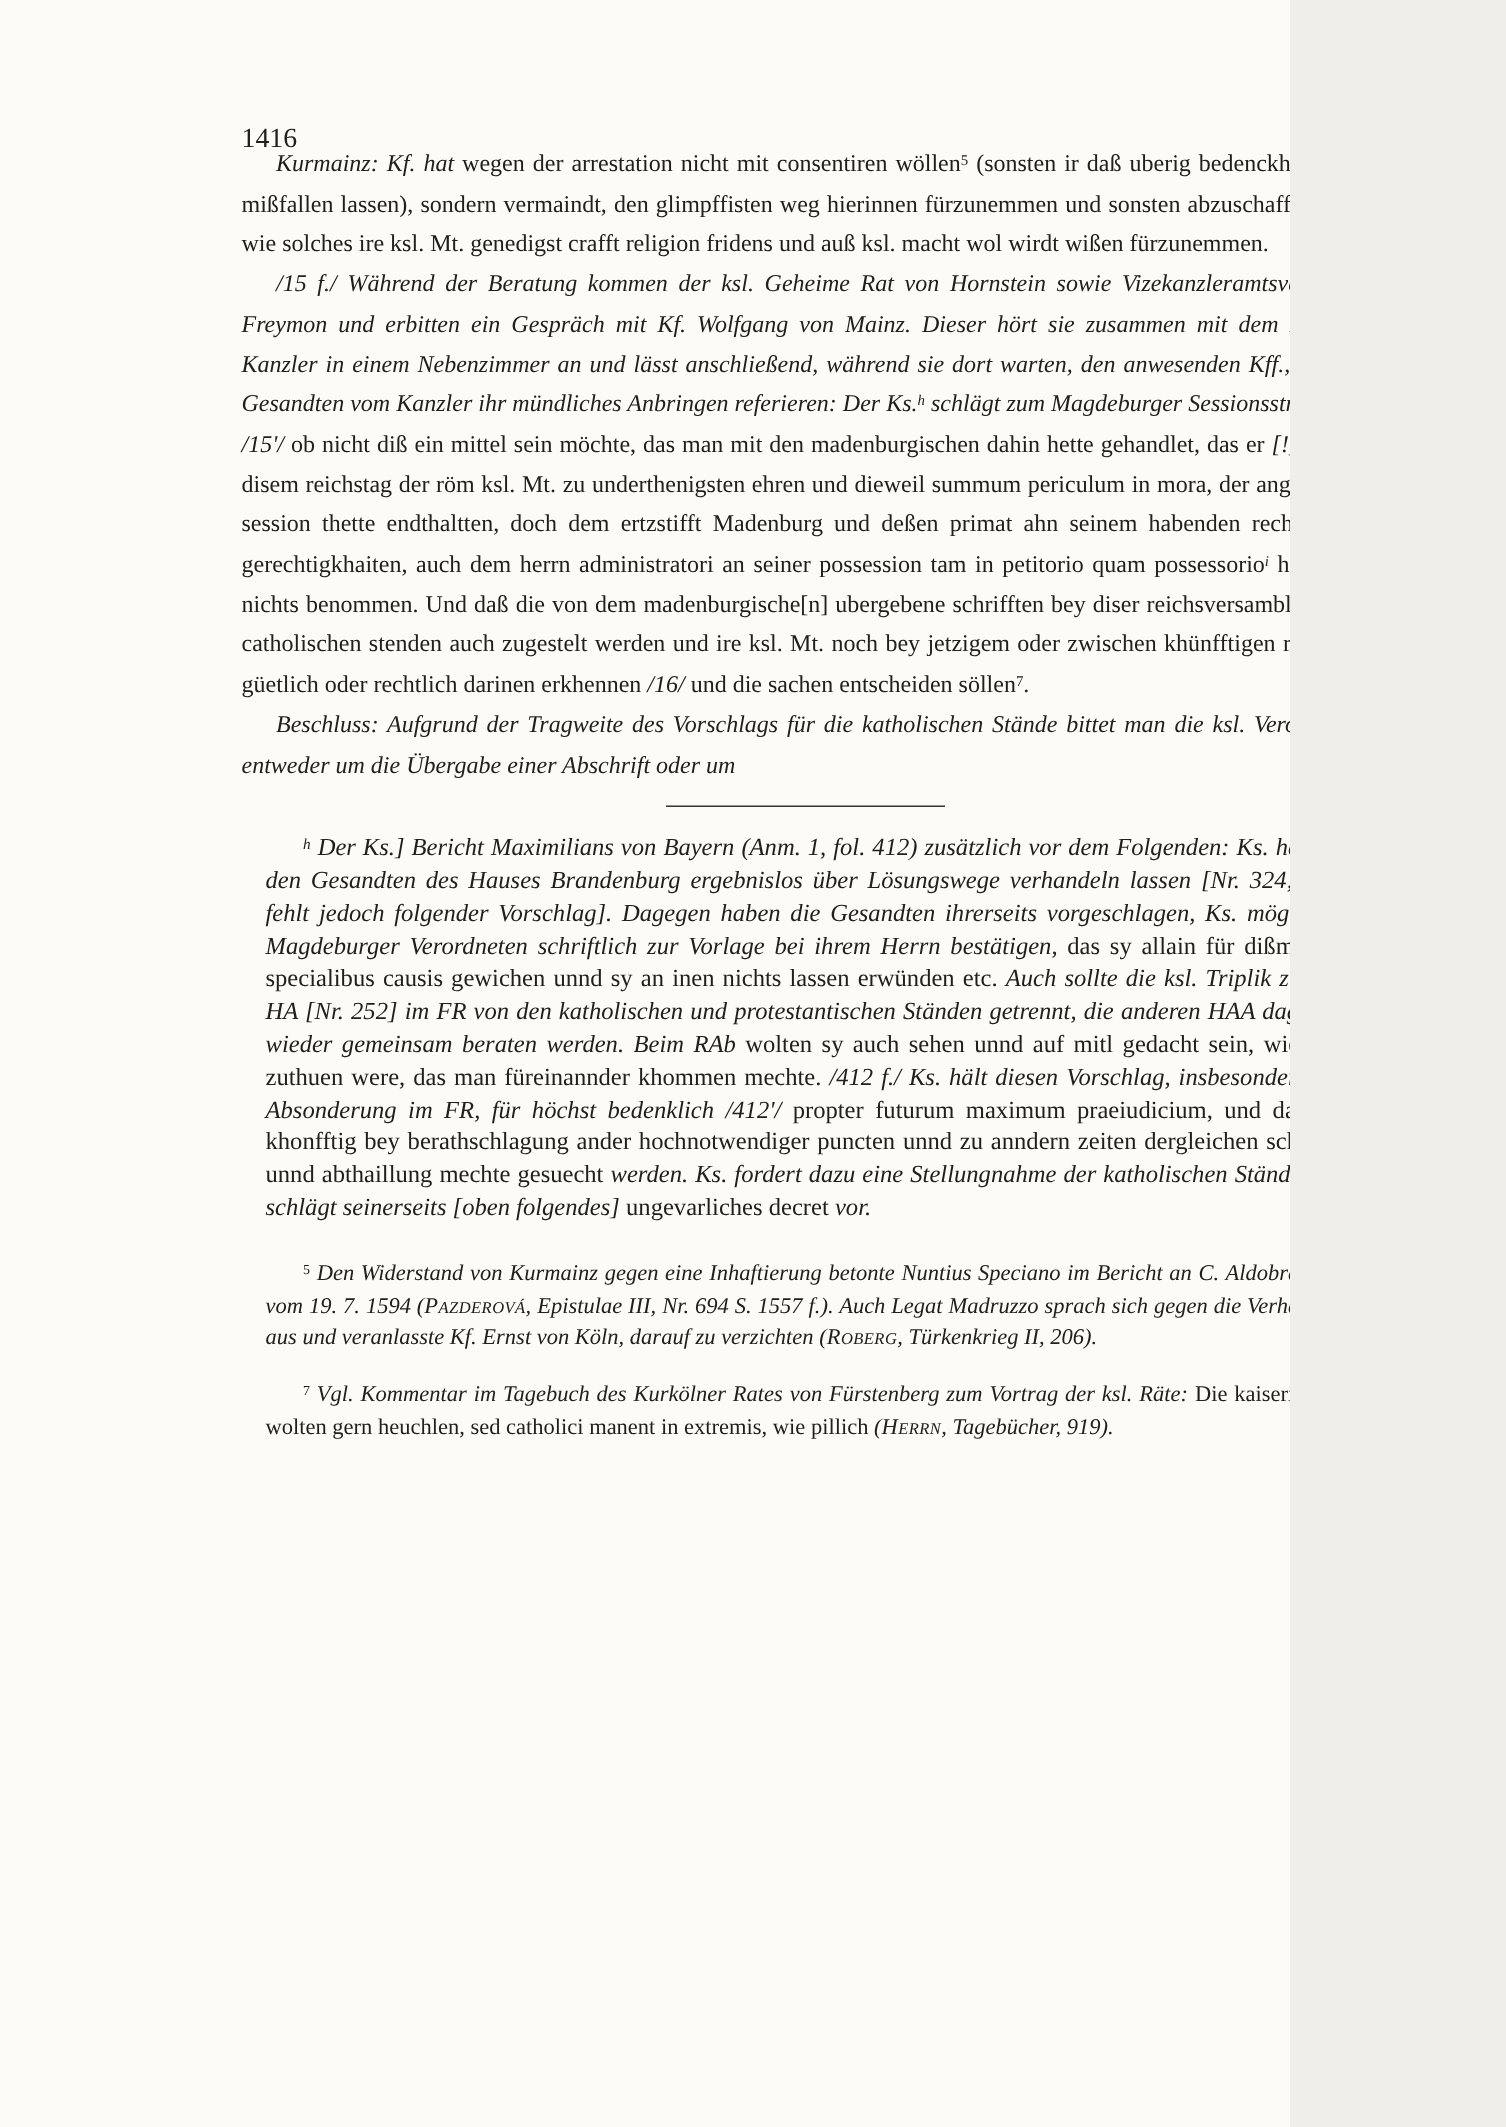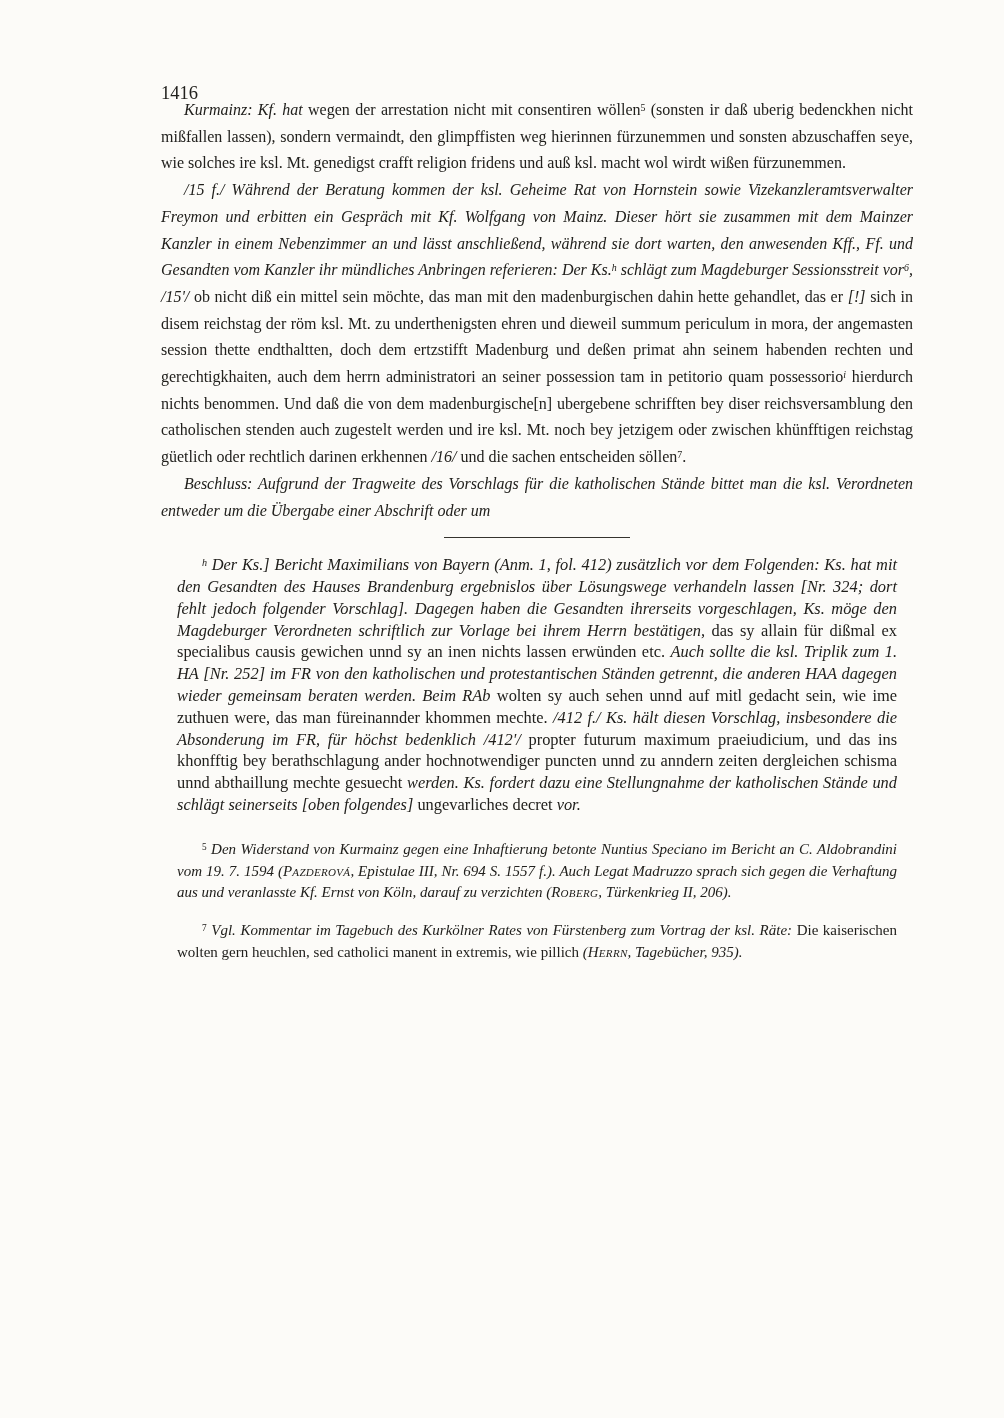--- a/index.html
+++ b/index.html
@@ -4,21 +4,21 @@
 <style>
   * { box-sizing: border-box; }
   html, body { margin: 0; padding: 0; }
   body {
     width: 1004px; height: 1418px;
     background: #efeeea;
     font-family: "Liberation Serif", serif;
   }
   .page {
     position: relative;
-    width: 1004px; height: 1418px;
+    width: 860px; height: 1418px;
     background: #fcfbf8;
     color: #21201d;
     overflow: hidden;
   }
   .column {
     position: absolute;
     left: 161px; top: 82px;
     width: 752px;
   }
   .running-header {
@@ -82,17 +82,17 @@
     </main>
 
     <hr class="footnote-rule">
 
     <section class="apparatus">
       <p class="note"><span class="seg-isup">h</span><span class="seg-i"> Der Ks.] Bericht Maximilians von Bayern (Anm. 1, fol. 412) zusätzlich vor dem Folgenden: Ks. hat mit den Gesandten des Hauses Brandenburg ergebnislos über Lösungswege verhandeln lassen [Nr. 324; dort fehlt jedoch folgender Vorschlag]. Dagegen haben die Gesandten ihrerseits vorgeschlagen, Ks. möge den Magdeburger Verordneten schriftlich zur Vorlage bei ihrem Herrn bestätigen, </span><span class="seg-r">das sy allain für dißmal ex specialibus causis gewichen unnd sy an inen nichts lassen erwünden etc. </span><span class="seg-i">Auch sollte die ksl. Triplik zum 1. HA [Nr. 252] im FR von den katholischen und protestantischen Ständen getrennt, die anderen HAA dagegen wieder gemeinsam beraten werden. Beim RAb </span><span class="seg-r">wolten sy auch sehen unnd auf mitl gedacht sein, wie ime zuthuen were, das man füreinannder khommen mechte. </span><span class="seg-i">/412 f./ Ks. hält diesen Vorschlag, insbesondere die Absonderung im FR, für höchst bedenklich </span><span class="seg-i">/412'/ </span><span class="seg-r">propter futurum maximum praeiudicium, und das ins khonfftig bey berathschlagung ander hochnotwendiger puncten unnd zu anndern zeiten dergleichen schisma unnd abthaillung mechte gesuecht </span><span class="seg-i">werden. Ks. fordert dazu eine Stellungnahme der katholischen Stände und schlägt seinerseits [oben folgendes] </span><span class="seg-r">ungevarliches decret </span><span class="seg-i">vor.</span></p>
     </section>
 
     <section class="footnotes">
       <p class="note"><span class="seg-sup">5</span><span class="seg-i"> Den Widerstand von Kurmainz gegen eine Inhaftierung betonte Nuntius Speciano im Bericht an C. Aldobrandini vom 19. 7. 1594 (</span><span class="seg-isc">Pazderová</span><span class="seg-i">, Epistulae III, Nr. 694 S. 1557 f.). Auch Legat Madruzzo sprach sich gegen die Verhaftung aus und veranlasste Kf. Ernst von Köln, darauf zu verzichten (</span><span class="seg-isc">Roberg</span><span class="seg-i">, Türkenkrieg II, 206).</span></p>
-      <p class="note"><span class="seg-sup">7</span><span class="seg-i"> Vgl. Kommentar im Tagebuch des Kurkölner Rates von Fürstenberg zum Vortrag der ksl. Räte: </span><span class="seg-r">Die kaiserischen wolten gern heuchlen, sed catholici manent in extremis, wie pillich </span><span class="seg-i">(</span><span class="seg-isc">Herrn</span><span class="seg-i">, Tagebücher, 935).</span></p>
+      <p class="note"><span class="seg-sup">7</span><span class="seg-i"> Vgl. Kommentar im Tagebuch des Kurkölner Rates von Fürstenberg zum Vortrag der ksl. Räte: </span><span class="seg-r">Die kaiserischen wolten gern heuchlen, sed catholici manent in extremis, wie pillich </span><span class="seg-i">(</span><span class="seg-isc">Herrn</span><span class="seg-i">, Tagebücher, 919).</span></p>
     </section>
 
   </div>
 </div>
 
 </body></html>

